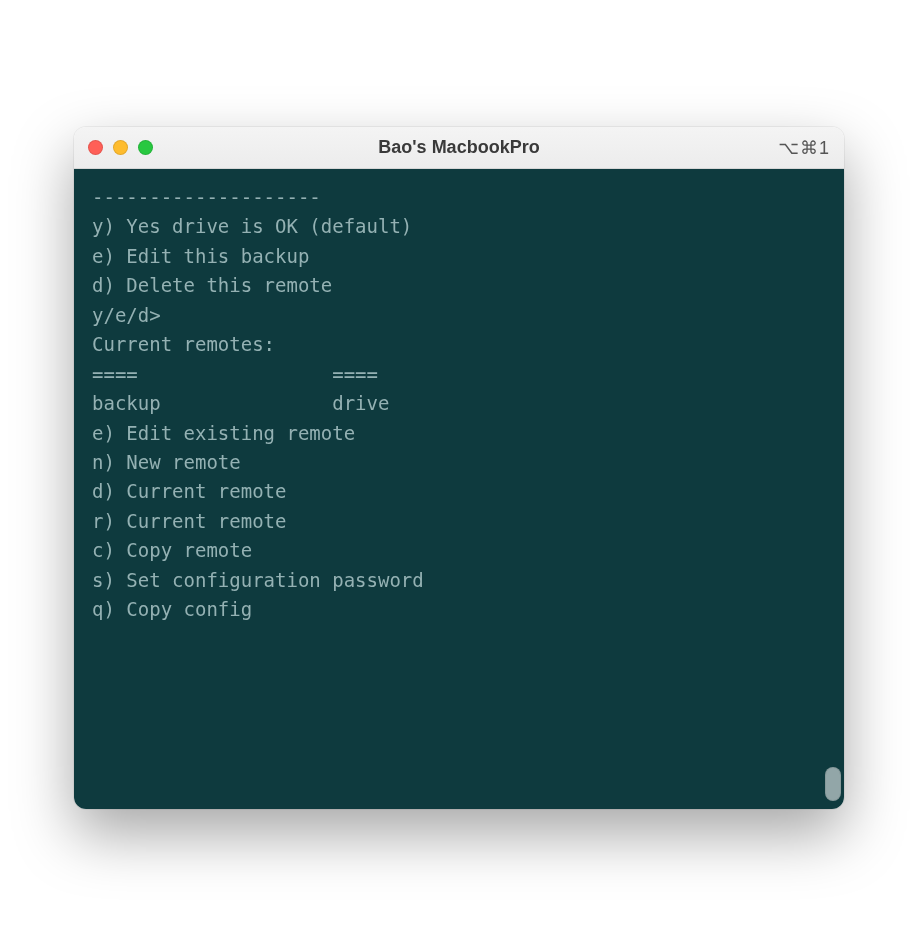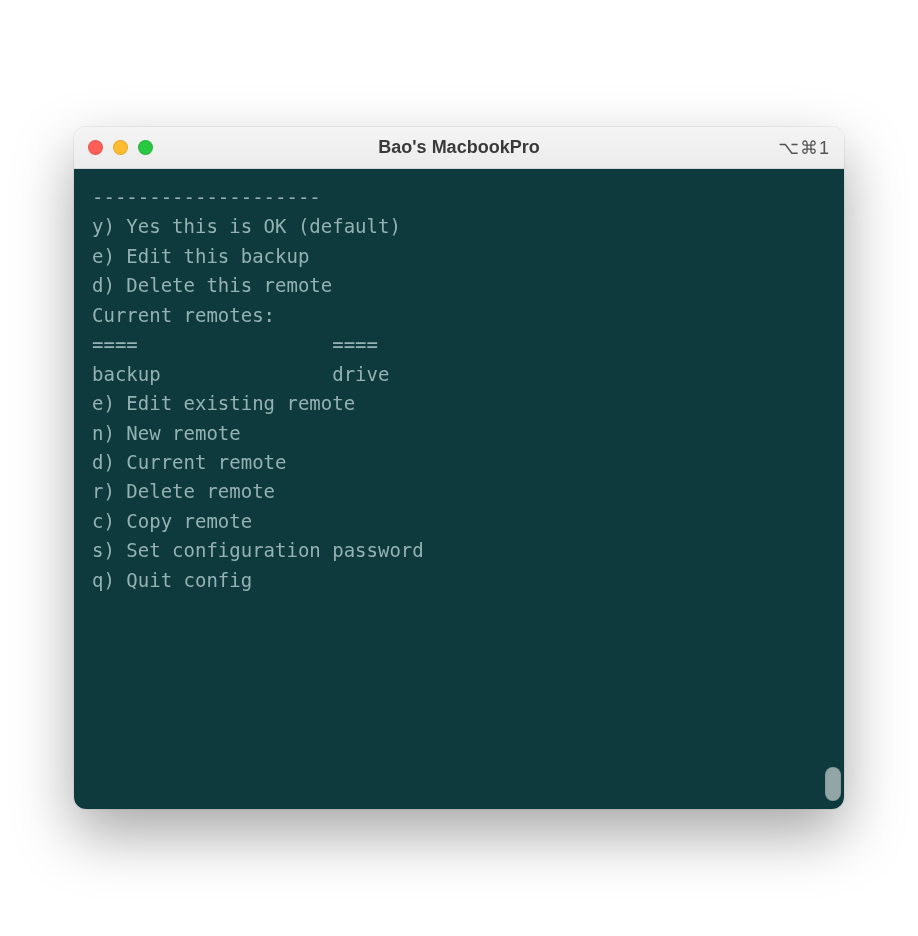--- a/index.html
+++ b/index.html
@@ -101,30 +101,31 @@
     <div class="traffic-lights">
       <div class="light red"></div>
       <div class="light yellow"></div>
       <div class="light green"></div>
     </div>
     <div class="window-title">Bao's MacbookPro</div>
     <div class="shortcut-indicator">⌥⌘1</div>
   </div>
   <div class="terminal-body">
     <div class="term-line">--------------------</div>
-    <div class="term-line">y) Yes this is OK (default)</div>
+    <div class="term-line">y) Yes drive is OK (default)</div>
     <div class="term-line">e) Edit this backup</div>
     <div class="term-line">d) Delete this remote</div>
+    <div class="term-line">y/e/d&gt;</div>
     <div class="term-line">Current remotes:</div>
     <div class="term-line"></div>
     <div class="term-line">====                 ====</div>
     <div class="term-line">backup               drive</div>
     <div class="term-line"></div>
     <div class="term-line">e) Edit existing remote</div>
     <div class="term-line">n) New remote</div>
     <div class="term-line">d) Current remote</div>
-    <div class="term-line">r) Delete remote</div>
+    <div class="term-line">r) Current remote</div>
     <div class="term-line">c) Copy remote</div>
     <div class="term-line">s) Set configuration password</div>
-    <div class="term-line">q) Quit config</div>
+    <div class="term-line">q) Copy config</div>
     <div class="scrollbar-track"></div>
   </div>
 </div>
 
 </body></html>

